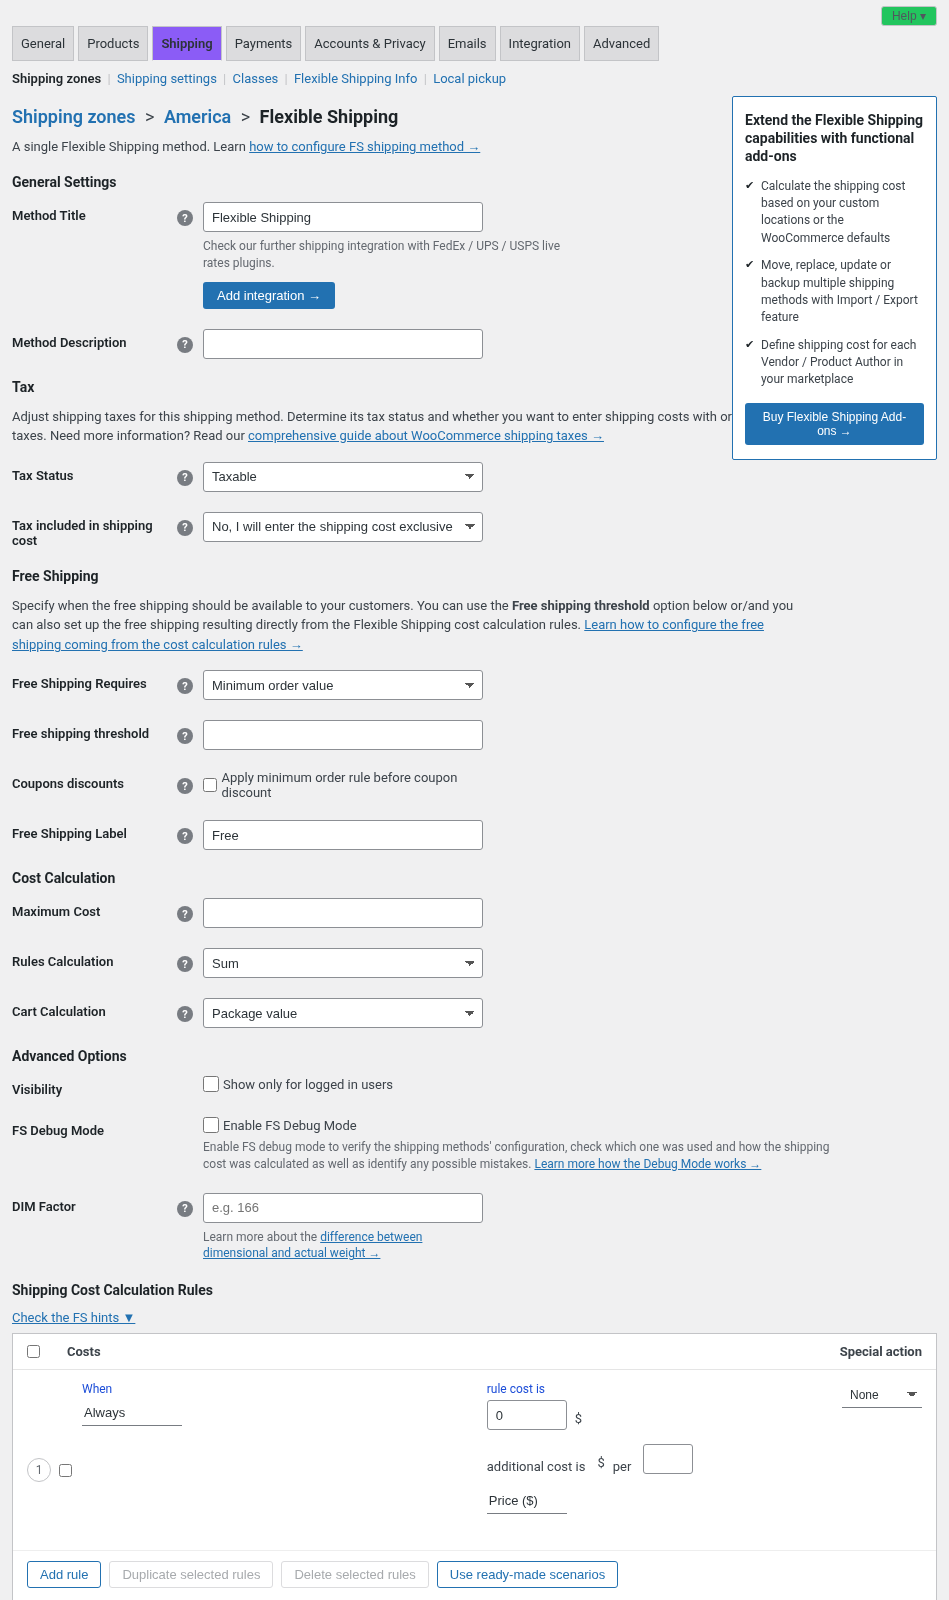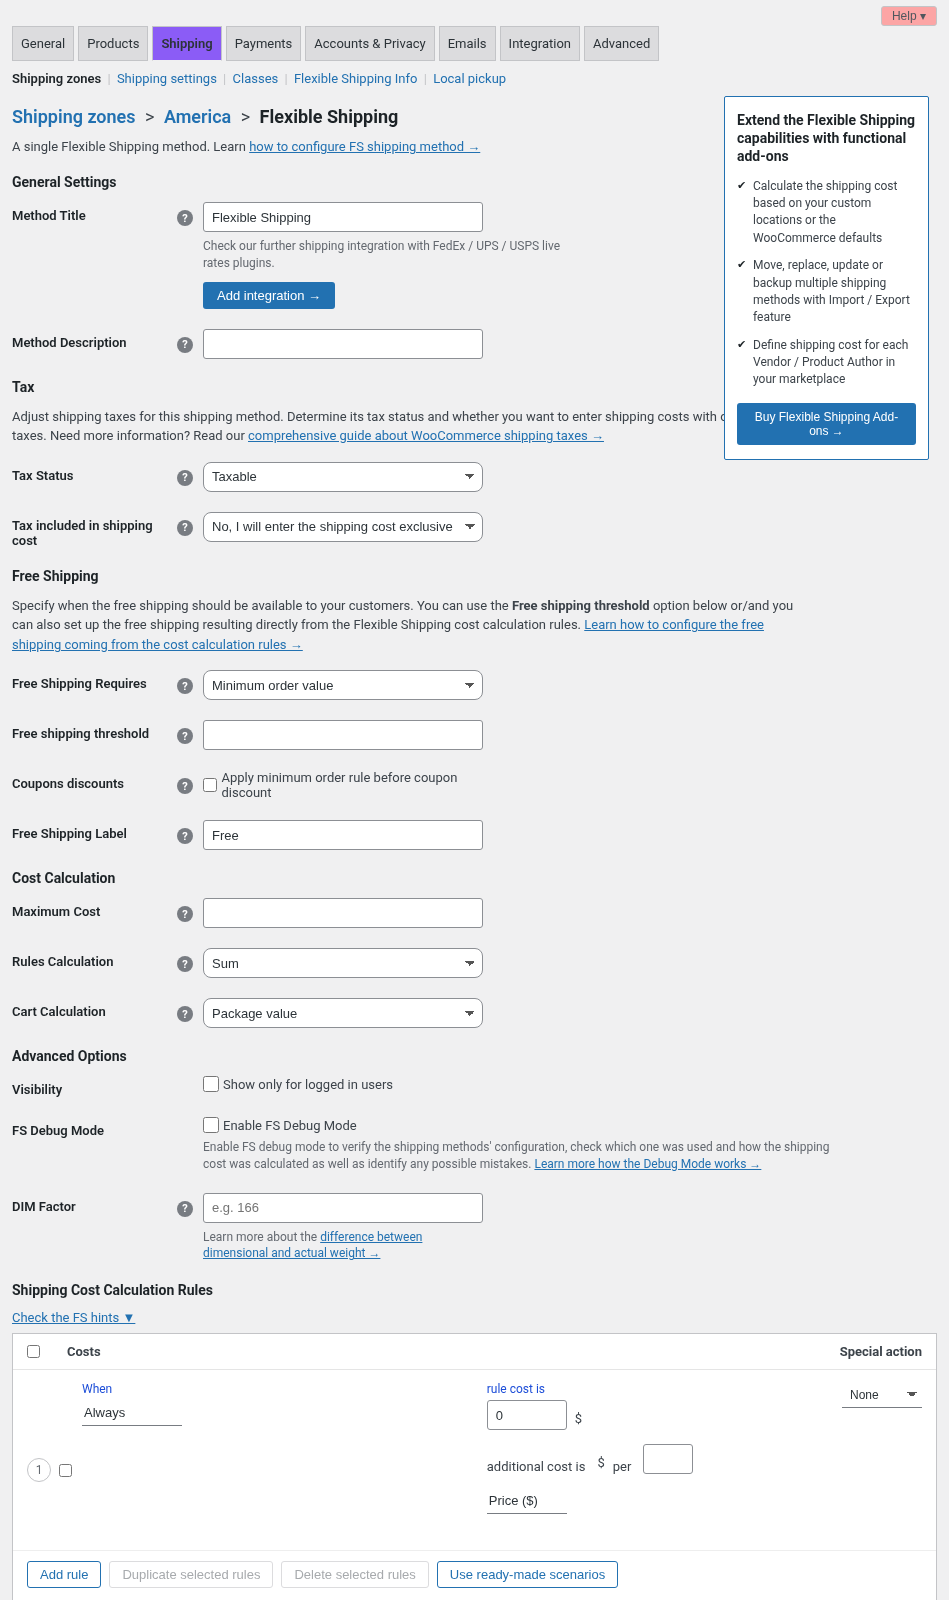--- a/index.html
+++ b/index.html
@@ -6,21 +6,21 @@
   body {
     background: #f0f0f1;
     font-family: -apple-system, BlinkMacSystemFont, "Segoe UI", Roboto, sans-serif;
     font-size: 13px;
     color: #3c434a;
     padding: 0;
   }
   .wrap { padding: 0 12px 30px 12px; max-width: 949px; }
   .help-top { text-align: right; padding: 6px 12px 0 0; }
   .help-btn {
-    background: #fca5a5; border: 1px solid #c3c4c7; border-radius: 3px;
+    background: #22c55e; border: 1px solid #c3c4c7; border-radius: 3px;
     color: #50575e; font-size: 12px; padding: 2px 10px; cursor: pointer;
   }
   .tabs { display: flex; gap: 4px; margin-bottom: 2px; }
   .tab {
     background: #dcdcde; border: 1px solid #c3c4c7; border-bottom: 1px solid #c3c4c7;
     padding: 9px 8px; font-size: 13px; color: #2c3338; cursor: pointer;
   }
   .tab.active { background: #8b5cf6; border-bottom-color: #f0f0f1; font-weight: 600; }
   .subnav { padding: 8px 0 10px 0; font-size: 13px; }
   .subnav a { color: #2271b1; text-decoration: none; }
@@ -29,21 +29,21 @@
   .crumbs { font-size: 18px; padding: 10px 0 6px 0; color: #1d2327; }
   .crumbs a { color: #2271b1; text-decoration: none; font-weight: 600; }
   .crumbs .gt { color: #3c434a; margin: 0 5px; }
   .crumbs .cur { font-weight: 700; }
   .desc { font-size: 13px; color: #3c434a; margin: 6px 0 20px 0; }
   .desc a, .linky { color: #2271b1; text-decoration: underline; }
   h3.sect { font-size: 14px; font-weight: 700; color: #1d2327; margin: 14px 0 12px 0; }
 
   .layout { position: relative; }
   .sidebox {
-    position: absolute; right: 8px; top: 0; width: 205px;
+    position: absolute; right: 0; top: 0; width: 205px;
     border: 1px solid #2271b1; background: #fff; padding: 14px 12px;
     border-radius: 2px;
   }
   .sidebox h4 { font-size: 14px; font-weight: 700; color: #1d2327; line-height: 1.3; margin-bottom: 12px; }
   .sidebox ul { list-style: none; }
   .sidebox li { font-size: 12px; color: #3c434a; line-height: 1.45; margin-bottom: 10px; padding-left: 16px; position: relative; }
   .sidebox li::before { content: "✔"; position: absolute; left: 0; top: 0; font-size: 11px; color:#1d2327; }
   .sidebox .buy { background: #2271b1; color: #fff; border: none; border-radius: 3px; padding: 7px 12px; font-size: 12px; cursor: pointer; margin-top: 4px; }
   .form-row { display: flex; align-items: flex-start; margin-bottom: 20px; }
   .form-label { width: 165px; padding-top: 6px; font-size: 13px; font-weight: 600; color: #1d2327; }
@@ -51,21 +51,21 @@
     width: 16px; min-width:16px; height: 16px; margin: 8px 10px 0 0; border-radius: 50%;
     background: #787c82; color: #fff; font-size: 11px; font-weight: 700;
     display: flex; align-items: center; justify-content: center;
   }
   .field { flex: 0 0 auto; width: 280px; }
   .field-wide { flex: 1; max-width: 640px; }
   input[type=text], select {
     width: 100%; height: 30px; border: 1px solid #8c8f94; border-radius: 3px;
     padding: 0 8px; font-size: 13px; color: #2c3338; background:#fff;
   }
-  select { appearance:none; background-image: linear-gradient(45deg, transparent 50%, #555 50%), linear-gradient(135deg, #555 50%, transparent 50%); background-position: right 12px center, right 7px center; background-size: 5px 5px, 5px 5px; background-repeat: no-repeat; padding-right:28px;border-radius:8px;}
+  select { appearance:none; background-image: linear-gradient(45deg, transparent 50%, #555 50%), linear-gradient(135deg, #555 50%, transparent 50%); background-position: right 12px center, right 7px center; background-size: 5px 5px, 5px 5px; background-repeat: no-repeat; padding-right:28px;}
   .hint { font-size: 12px; color: #646970; margin-top: 6px; line-height:1.4; max-width:640px;}
   .btn-primary { background: #2271b1; color:#fff; border:none; border-radius:3px; padding:6px 14px; font-size:13px; cursor:pointer; margin-top:10px; }
   .para { font-size: 13px; color:#3c434a; line-height:1.5; margin: 6px 0 16px 0; max-width: 800px;}
   .chk { display:flex; align-items:center; gap:4px; }
   .chk input[type=checkbox] { width:16px; height:16px; border:1px solid #8c8f94; border-radius:3px;}
   .chk-label { font-size:13px; color:#3c434a; }
 
   .rules-hints { color:#2271b1; font-size:13px; cursor:pointer; margin: 10px 0 8px 0; text-decoration:underline;}
   .rules-table {
     border:1px solid #c3c4c7; background:#fff; width:100%;

